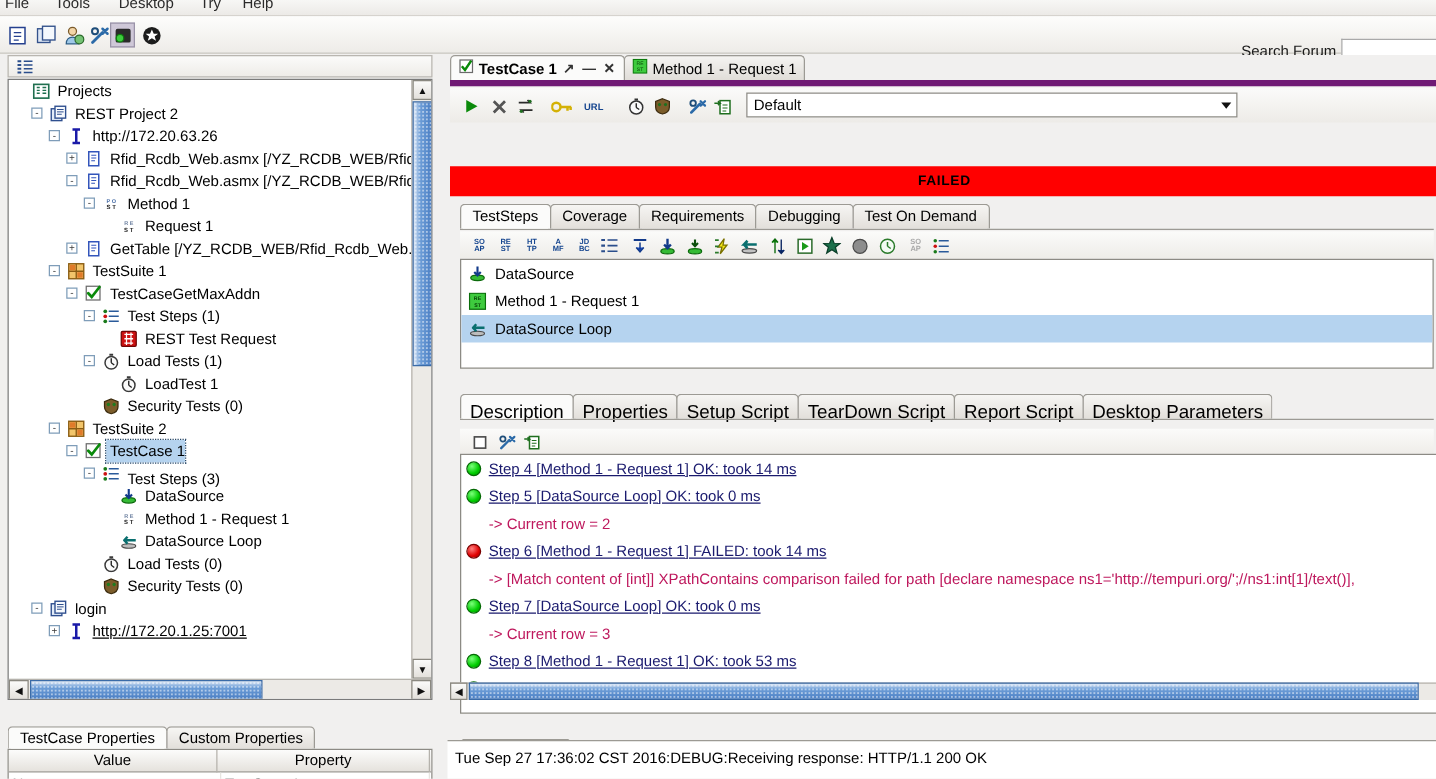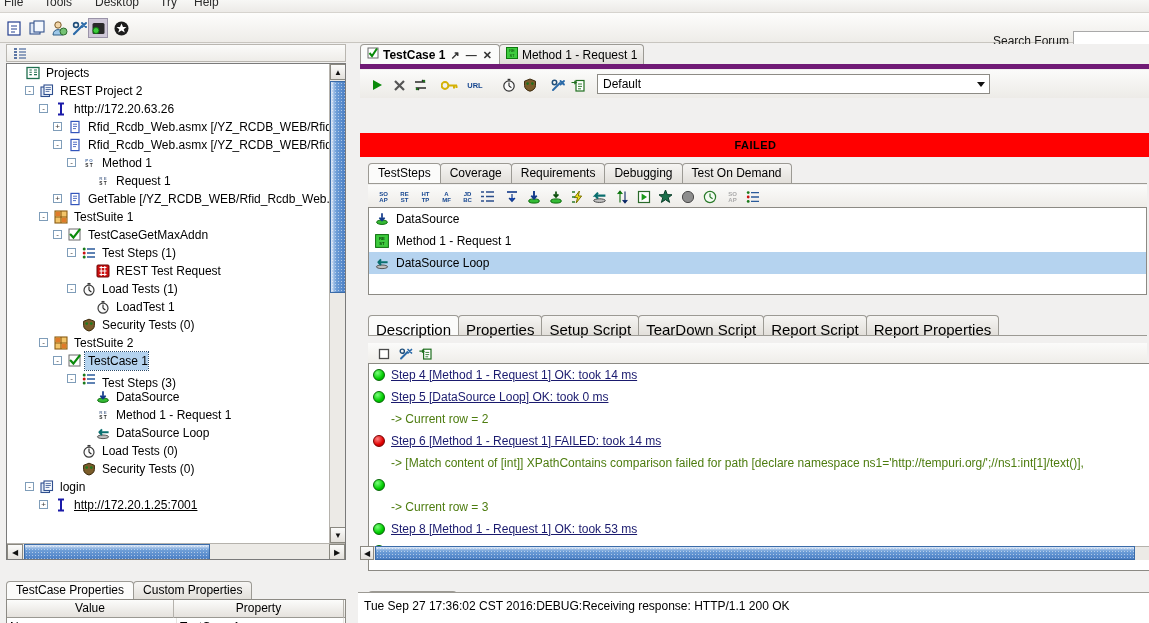--- a/index.html
+++ b/index.html
@@ -264,21 +264,21 @@
   .logrow {
     height: 22px; line-height: 22px; display: flex; align-items: center;
     padding-left: 4px; font-size: 12px; white-space: nowrap;
   }
   .dot { width: 12px; height: 12px; border-radius: 50%; margin-right: 6px; flex: none; }
   .dot.ok { background: radial-gradient(circle at 35% 30%, #7bff7b, #00cc00 60%, #008c00);
             border: 1px solid #046904; }
   .dot.fail { background: radial-gradient(circle at 35% 30%, #ff8080, #e00000 60%, #9b0000);
             border: 1px solid #7a0000; }
   .loglink { color: #1a1a6e; text-decoration: underline; cursor: pointer; }
-  .logplain { color: #4d7c0f; }
+  .logplain { color: #be185d; }
 
   
   .bottabs { position: absolute; top: 522px; left: 8px; height: 20px; }
   .bottab {
     position: relative; float: left; height: 20px; line-height: 19px;
     padding: 0 7px; font-size: 12px;
     border: 1px solid #9c9a94; border-bottom: none; border-radius: 4px 4px 0 0;
     background: #fbfbfa; cursor: pointer;
   }
   .botline { position: absolute; top: 542px; left: 8px; width: 783px; border-top: 1px solid #9c9a94; }
@@ -871,21 +871,21 @@
             </div>
           </div>
       </div>
 
       <div class="desctabs" id="desctabs">
           <div class="desctab active">Description</div>
           <div class="desctab">Properties</div>
           <div class="desctab">Setup Script</div>
           <div class="desctab">TearDown Script</div>
           <div class="desctab">Report Script</div>
-          <div class="desctab">Report Properties</div>
+          <div class="desctab">Desktop Parameters</div>
         </div>
       <div class="descbody"></div>
 
       <div class="logtoolbar">
         <div class="ic" style="left:8px">
           <svg width="12" height="12" viewBox="0 0 12 12">
               <rect x="1.5" y="1.5" width="9" height="9" fill="#fff" stroke="#4a4a4a" stroke-width="1.3"></rect>
             </svg>
         </div>
         <div class="ic" style="left:30px">
@@ -921,20 +921,21 @@
             <div class="logrow">
               <span class="dot fail"></span>
               <span class="loglink">Step 6 [Method 1 - Request 1] FAILED: took 14 ms</span>
             </div>
             <div class="logrow">
               <span style="width: 18px; flex: 0 0 auto;"></span>
               <span class="logplain">-&gt; [Match content of [int]] XPathContains comparison failed for path [declare namespace ns1='http://tempuri.org/';//ns1:int[1]/text()],</span>
             </div>
             <div class="logrow">
               <span class="dot ok"></span>
+              <span class="loglink">Step 7 [DataSource Loop] OK: took 0 ms</span>
             </div>
             <div class="logrow">
               <span style="width: 18px; flex: 0 0 auto;"></span>
               <span class="logplain">-&gt; Current row = 3</span>
             </div>
             <div class="logrow">
               <span class="dot ok"></span>
               <span class="loglink">Step 8 [Method 1 - Request 1] OK: took 53 ms</span>
             </div>
             <div class="logrow">

